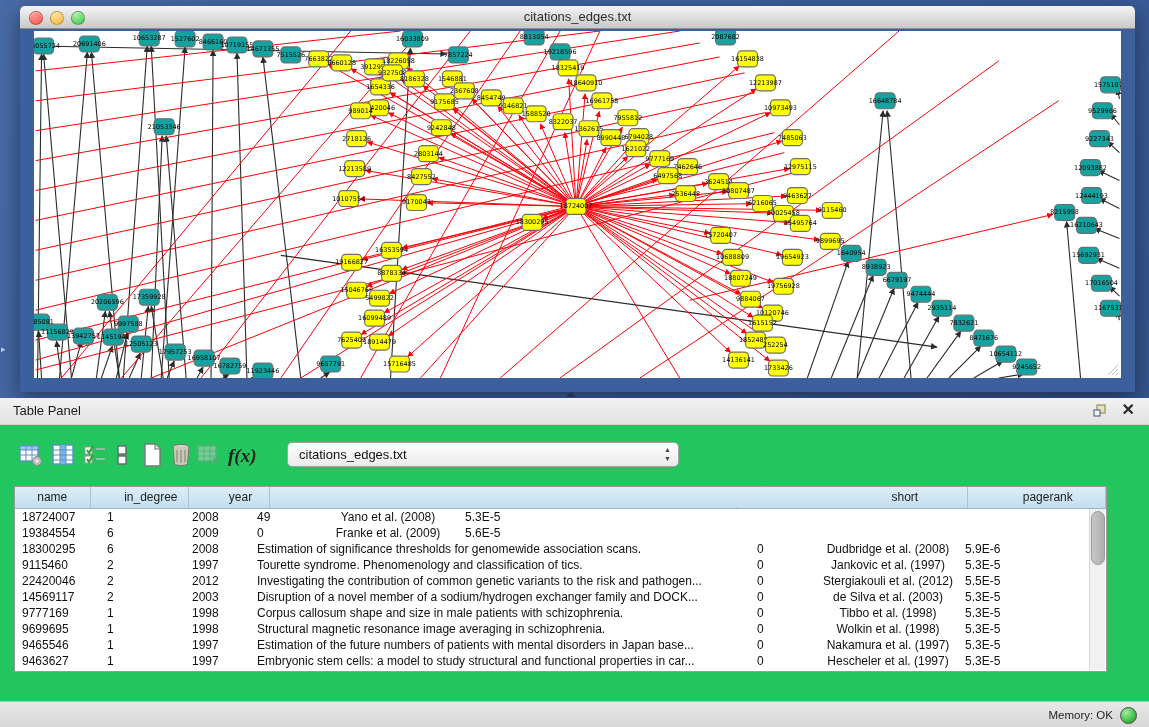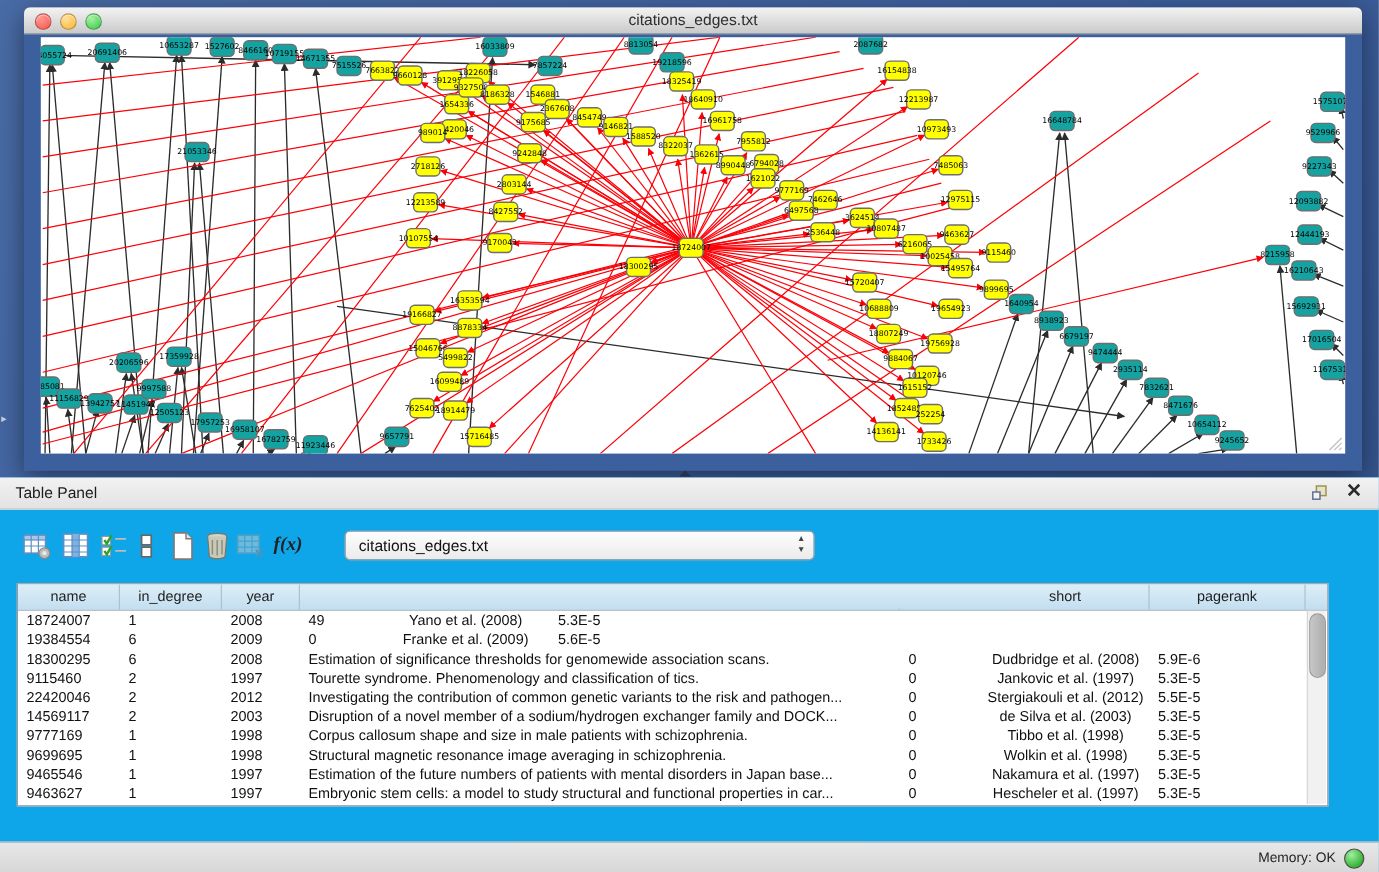--- a/index.html
+++ b/index.html
@@ -21,42 +21,42 @@
   .win-body{height:363px;background:#3c5f9e;
     border-left:14px solid #3c5f9e;border-right:14px solid #3c5f9e;
     border-bottom:14px solid #3c5f9e;border-top:2px solid #3c5f9e;box-sizing:border-box;}
   .canvas{width:1087px;height:347px;background:#ffffff;position:relative;}
   svg.net{display:block;}
   .grip{position:absolute;right:2px;bottom:2px;width:14px;height:14px;opacity:.55;}
   .split-handle{position:absolute;left:566px;top:392px;width:0;height:0;
     border-left:5px solid transparent;border-right:5px solid transparent;
     border-bottom:5px solid #24324d;}
   
-  .panel{position:absolute;left:0;top:398px;width:1149px;height:329px;background:#0ea5e9;}
+  .panel{position:absolute;left:0;top:398px;width:1149px;height:329px;background:#22c55e;}
   .panel-header{height:26px;background:linear-gradient(#f2f2f2,#e2e2e2);
     border-bottom:1px solid #cfcfcf;position:relative;}
   .panel-title{position:absolute;left:13px;top:5px;font-size:13px;color:#1c1c1c;}
   .panel-float{position:absolute;right:42px;top:5px;cursor:pointer;}
   .panel-close{position:absolute;right:14px;top:3px;font-size:16px;font-weight:bold;
     color:#2b2b2b;cursor:pointer;line-height:18px;}
   .toolbar{position:absolute;left:0;top:36px;height:42px;width:100%;}
   .tb-icon{position:absolute;top:8px;width:26px;height:26px;cursor:pointer;}
   .fx{font-family:"Liberation Serif",serif;font-style:italic;font-weight:bold;
-    font-size:16px;color:#222;}
+    font-size:19px;color:#222;}
   .combo{position:absolute;left:287px;top:8px;width:392px;height:25px;box-sizing:border-box;
     border:1px solid #a3a3a3;border-radius:5px;background:linear-gradient(#fefefe,#ebebeb);
     font-size:13px;color:#111;cursor:pointer;}
   .combo-text{position:absolute;left:11px;top:4px;}
   .combo-arrows{position:absolute;right:7px;top:2px;font-size:7px;color:#444;line-height:9px;
     text-align:center;}
   
   .tbox{position:absolute;left:14px;top:88px;width:1093px;height:186px;box-sizing:border-box;
     border:1px solid #9a9a9a;background:#fff;overflow:hidden;}
   .thead{display:flex;height:21px;background:linear-gradient(#ddeef8,#c3def0);
-    border-bottom:1px solid #9db6c6;}
+    border-bottom:1px solid #9db6c6;gap:23px;}
   .th{box-sizing:border-box;border-right:1px solid #a9c2d2;font-size:12px;color:#1d1d1d;
     text-align:center;line-height:20px;overflow:hidden;white-space:nowrap;cursor:pointer;}
   .sortglyph{font-size:10px;color:#555;margin-right:3px;}
   .trow{display:flex;height:16px;cursor:default;}
   .td{box-sizing:border-box;font-size:12px;color:#101010;line-height:16px;
     padding:0 0 0 7px;overflow:hidden;white-space:nowrap;}
   .td.center{text-align:center;padding:0;}
   .vscroll{position:absolute;right:1px;top:22px;bottom:1px;width:15px;background:#f1f1f1;
     border-left:1px solid #d7d7d7;}
   .vthumb{position:absolute;left:1px;top:2px;width:12px;height:52px;border-radius:7px;

